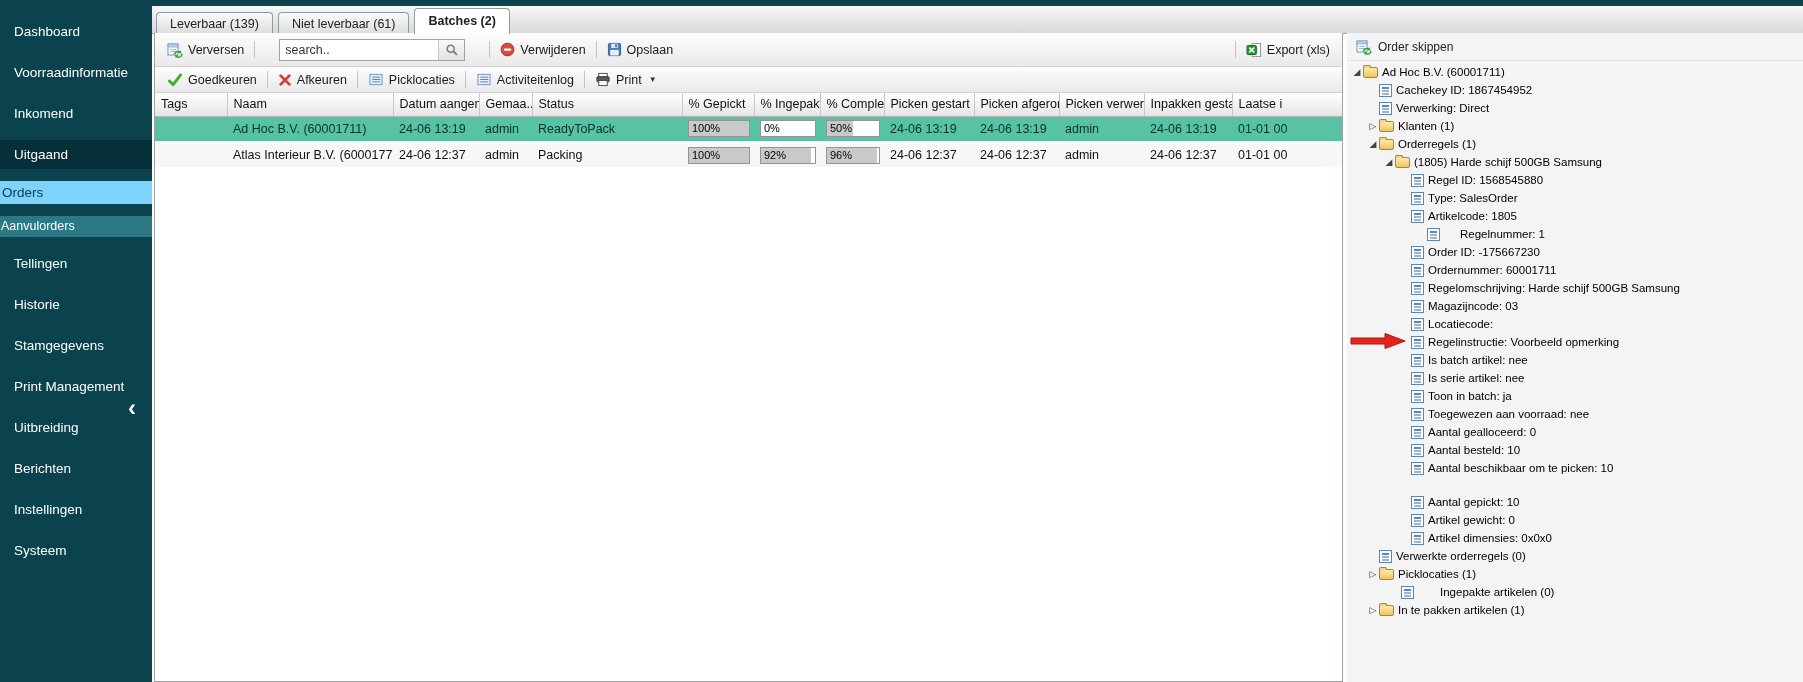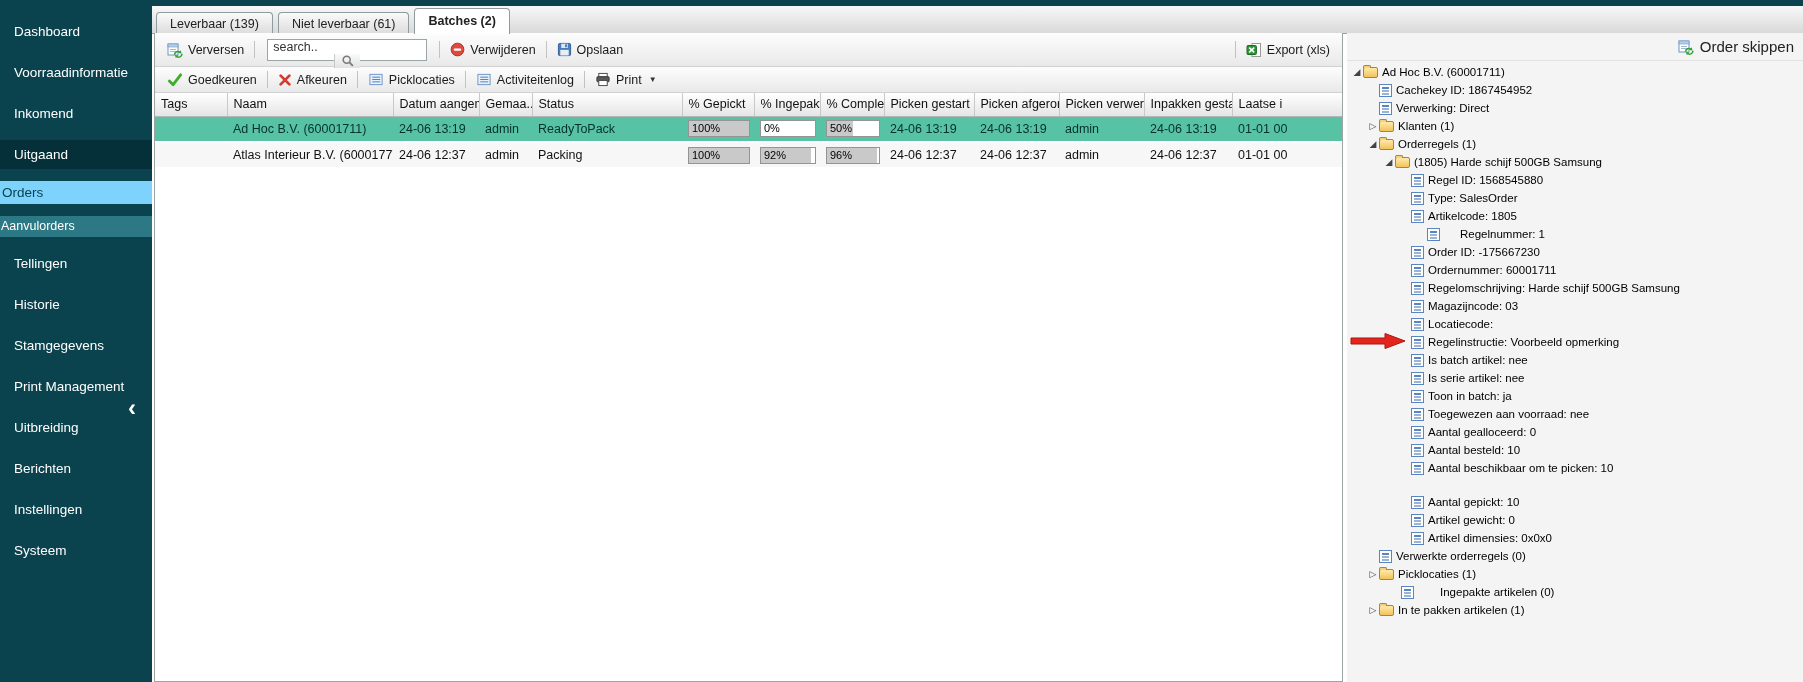--- a/index.html
+++ b/index.html
@@ -34,43 +34,43 @@
   .toolbar{display:flex;align-items:center;background:linear-gradient(#fdfdfd,#e9e9e9);
            border-bottom:1px solid #d2d2d2;padding:0 6px;box-sizing:border-box;}
   #toolbar1{height:34px;}
   #toolbar2{height:26px;}
   .tbtn{display:flex;align-items:center;gap:5px;padding:2px 6px;font-size:12.5px;color:#1a1a1a;
         cursor:pointer;border-radius:2px;white-space:nowrap;}
   .caret{font-size:8px;color:#333;margin-left:2px;}
   .sep{width:1px;height:17px;background:#c2c2c2;margin:0 4px;flex:0 0 1px;}
   .spacer{flex:1;}
   #searchbox{display:flex;align-items:center;background:#fff;border:1px solid #9aa5a6;height:22px;
-             margin:0 8px;box-sizing:border-box;flex-direction:column;}
+             margin:0 20px;box-sizing:border-box;}
   #searchbox input{border:none;outline:none;width:148px;height:18px;font-size:12.5px;padding:0 5px;
                    color:#333;font-family:inherit;background:transparent;}
   #searchbox .mag{width:25px;height:20px;display:flex;align-items:center;justify-content:center;
                   border-left:1px solid #c8c8c8;background:linear-gradient(#fafafa,#e2e2e2);cursor:pointer;}
 
   
   table#grid{border-collapse:collapse;table-layout:fixed;width:1194px;font-size:12.5px;color:#111;}
   #grid th{height:23px;font-weight:normal;text-align:left;padding:0 6px;
            background:linear-gradient(#ffffff,#e5e5e5);border-right:1px solid #c9c9c9;
            border-bottom:1px solid #b5b5b5;overflow:hidden;white-space:nowrap;box-sizing:border-box;}
   #grid td{height:26px;padding:0 6px;overflow:hidden;white-space:nowrap;border-bottom:2px solid #fff;
            box-sizing:border-box;}
   tr.selected td{background:#57c3a4;color:#05322b;}
   tr.normal td{background:#f7f7f7;}
   .pbar{position:relative;width:60px;height:15px;border:1px solid #949494;background:#fff;}
   .pfill{position:absolute;left:0;top:0;bottom:0;background:#c9c9c9;}
   .plabel{position:absolute;left:3px;top:0;font-size:11px;line-height:15px;color:#000;}
 
   
   #treepanel{position:absolute;left:1347px;top:33px;right:0;bottom:0;background:#f4f4f4;overflow:hidden;}
-  #treebar{display:flex;align-items:center;height:27px;padding:0 9px;gap:6px;font-size:15px;
-           color:#222;border-bottom:1px solid #e2e2e2;cursor:pointer;justify-content:flex-end;}
+  #treebar{display:flex;align-items:center;height:27px;padding:0 9px;gap:6px;font-size:12px;
+           color:#222;border-bottom:1px solid #e2e2e2;cursor:pointer;}
   #tree{position:relative;padding-top:2px;}
   .trow{display:flex;align-items:center;height:18px;font-size:11.5px;color:#000;white-space:nowrap;
         cursor:pointer;box-sizing:border-box;}
   .tw{flex:0 0 12px;width:12px;text-align:center;font-size:9px;color:#444;
       font-family:"DejaVu Sans",sans-serif;line-height:18px;}
   .icon-folder{position:relative;flex:0 0 15px;width:15px;height:11px;margin-top:1px;
       background:linear-gradient(#ffeaa9,#f1c25c);border:1px solid #ab8433;border-radius:2px;box-sizing:border-box;}
   .icon-folder::before{content:"";position:absolute;left:-1px;top:-3px;width:6px;height:2px;
       background:#f7d27a;border:1px solid #ab8433;border-bottom:none;border-radius:2px 2px 0 0;}
   .icon-doc{position:relative;flex:0 0 13px;width:13px;height:13px;background:#fff;

